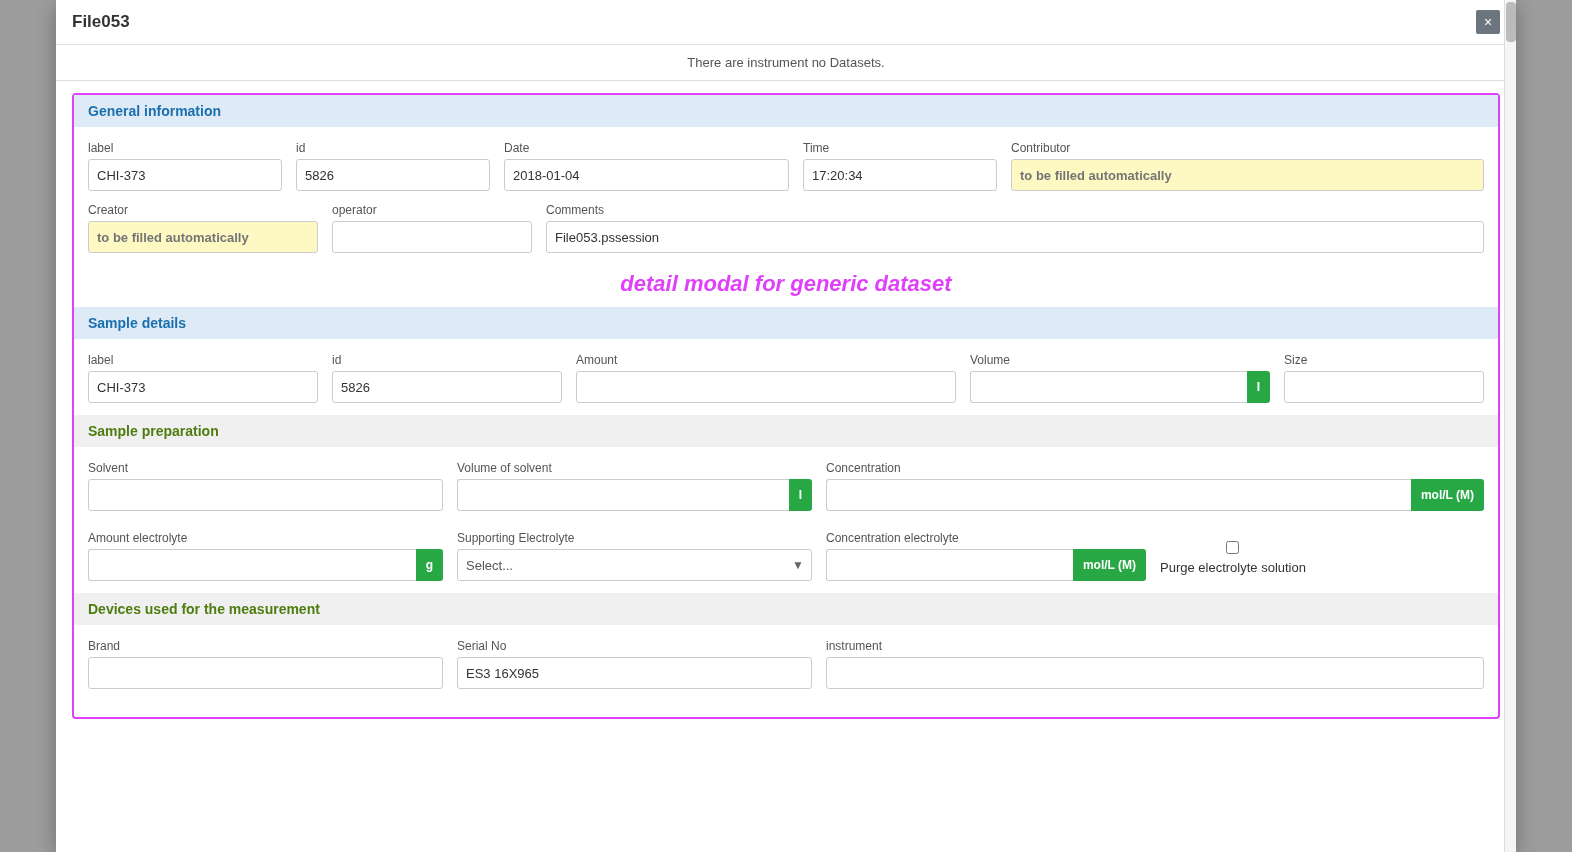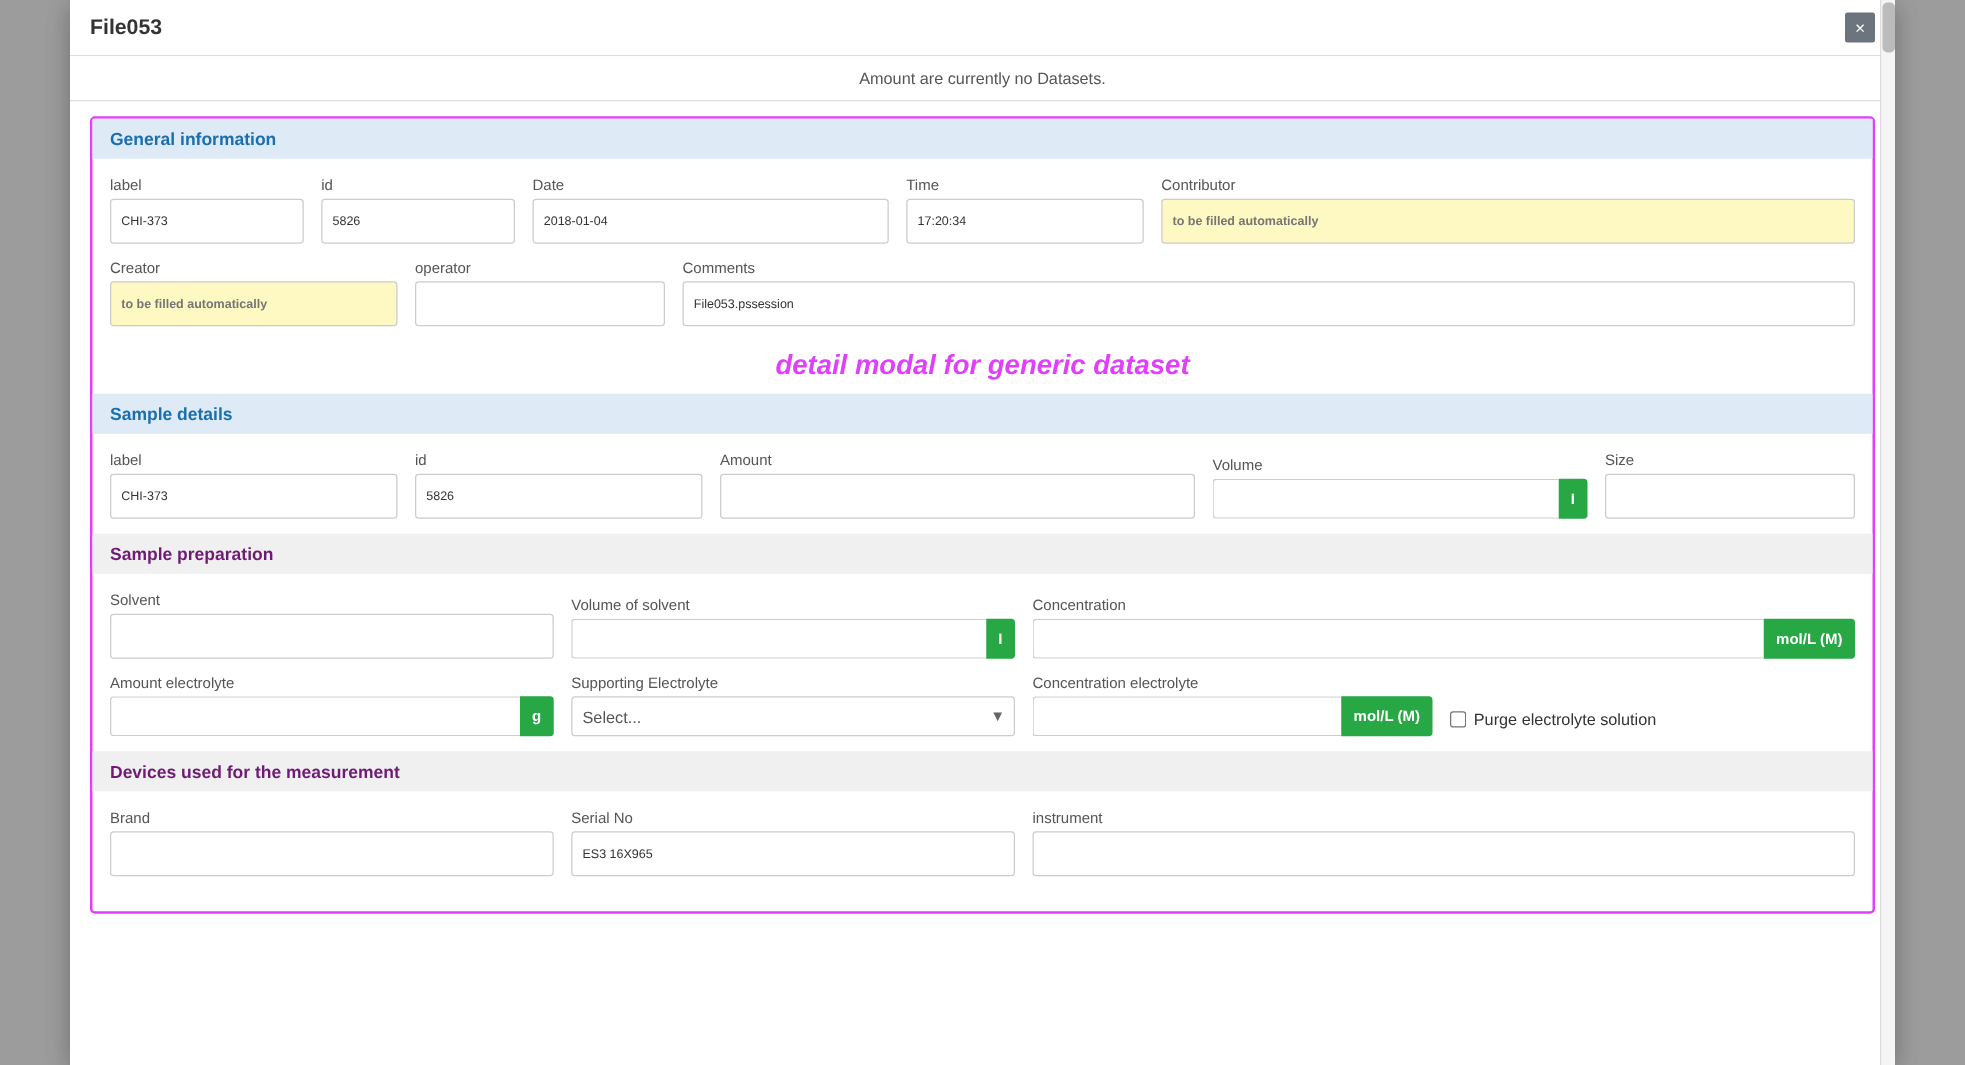--- a/index.html
+++ b/index.html
@@ -109,22 +109,22 @@
     }
 
     .form-group label {
       font-size: 12px;
       color: #555;
     }
 
     .form-group input[type="text"] {
       border: 1px solid #ccc;
       border-radius: 3px;
-      padding: 17px 8px;
-      font-size: 10px;
+      padding: 5px 8px;
+      font-size: 13px;
       color: #333;
       background: #fff;
       height: 32px;
     }
 
     .form-group input[type="text"]:read-only {
       background: #fef9c3;
       color: #888;
       font-weight: bold;
     }
@@ -146,21 +146,21 @@
       font-style: italic;
       padding: 6px 0 10px 0;
     }
 
     .section-plain-header {
       background: #f0f0f0;
       padding: 8px 14px;
       margin: 0 0 14px 0;
       font-size: 14px;
       font-weight: bold;
-      color: #701a75;
+      color: #4d7c0f;
     }
 
     .input-with-btn {
       display: flex;
       align-items: center;
     }
 
     .input-with-btn input[type="text"] {
       border: 1px solid #ccc;
       border-right: none;
@@ -226,20 +226,21 @@
     }
 
     .checkbox-label {
       display: flex;
       align-items: center;
       gap: 6px;
       font-size: 13px;
       color: #333;
       padding-bottom: 6px;
       margin-top: 18px;
+      flex-direction: column;
     }
 
     .fg-brand { flex: 0 0 355px; }
     .fg-serial { flex: 0 0 355px; justify-content: center; }
     .fg-instrument { flex: 1; }
 
     .scrollbar-indicator {
       position: absolute;
       right: 0;
       top: 0;
@@ -262,21 +263,21 @@
 
 <div class="modal-overlay">
   <div class="modal">
 
     <div class="modal-header">
       <span class="modal-title">File053</span>
       <button class="modal-close">×</button>
     </div>
 
     <div class="no-datasets-bar">
-      <span>Amount are currently no Datasets.</span>
+      <span>There are instrument no Datasets.</span>
     </div>
 
     <div class="modal-content">
       <div class="pink-border-box">
 
         <div class="section-header">
           <h3>General information</h3>
         </div>
 
         <div class="section-content">

